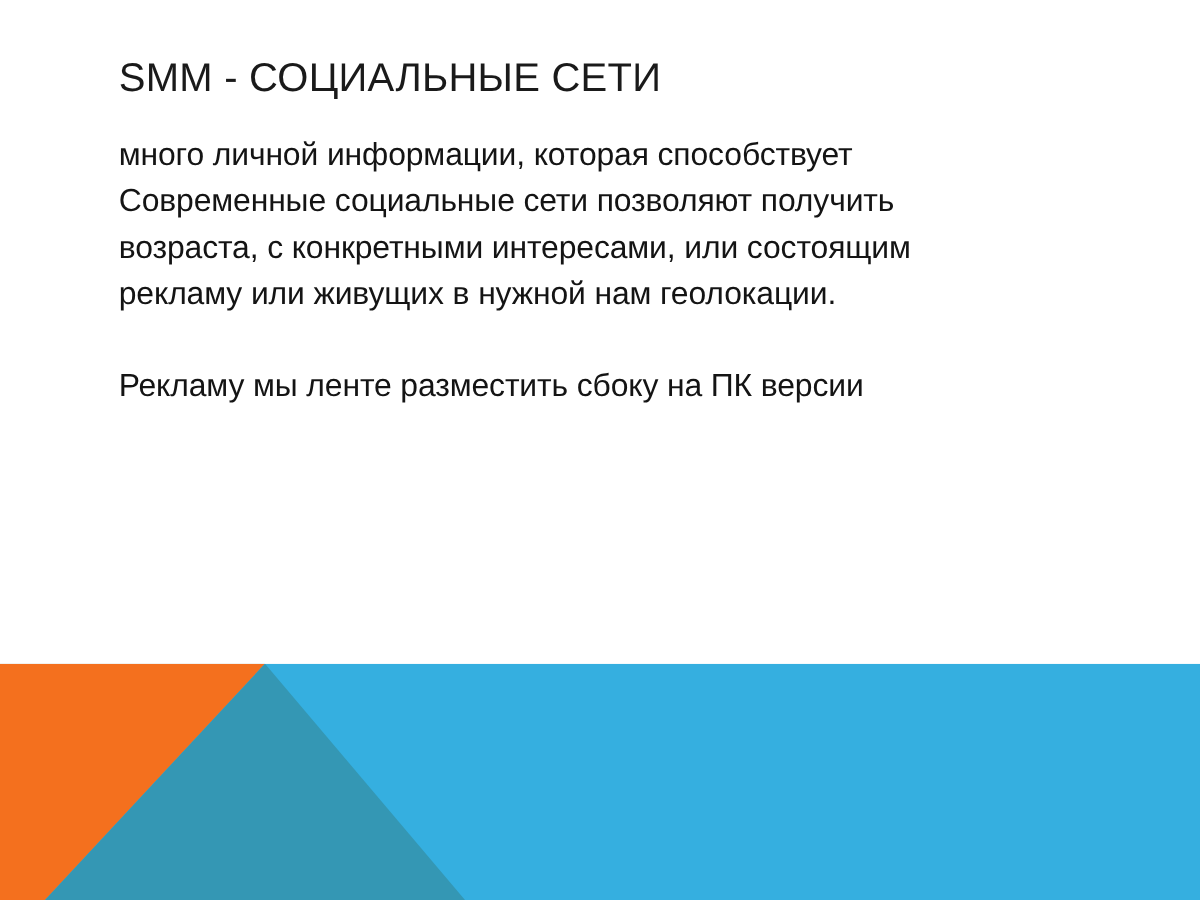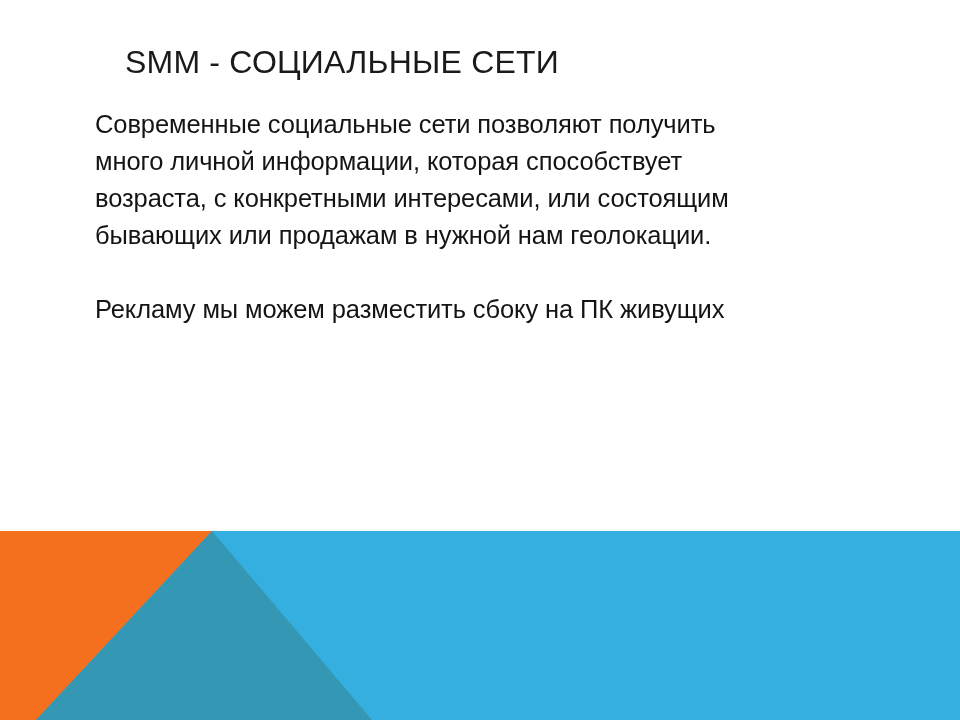--- a/index.html
+++ b/index.html
@@ -30,21 +30,20 @@
     position: absolute;
     left: 95px;
     top: 42px;
     width: 800px;
     font-size: 32px;
     line-height: 40px;
     font-weight: 400;
     color: #1a1a1a;
     letter-spacing: 0.2px;
     white-space: nowrap;
-    margin-left: 30px;
   }
 
   
   #body-copy {
     position: absolute;
     left: 95px;
     top: 106px;
     width: 800px;
     font-size: 25.5px;
     line-height: 37px;
@@ -79,30 +78,30 @@
 </head>
 <body>
 
 <div id="slide">
 
   <div id="slide-title">SMM - СОЦИАЛЬНЫЕ СЕТИ</div>
 
   <div id="body-copy">
 
     <div class="para">
+      <span class="line">много личной информации, которая способствует</span>
       <span class="line">Современные социальные сети позволяют получить</span>
-      <span class="line">много личной информации, которая способствует</span>
       <span class="line">возраста, с конкретными интересами, или состоящим</span>
-      <span class="line">бывающих или продажам в нужной нам геолокации.</span>
+      <span class="line">рекламу или живущих в нужной нам геолокации.</span>
     </div>
 
     <div class="para-gap"></div>
 
     <div class="para">
-      <span class="line">Рекламу мы можем разместить сбоку на ПК живущих</span>
+      <span class="line">Рекламу мы ленте разместить сбоку на ПК версии</span>
     </div>
 
   </div>
 
   <div id="footer-band">
     <svg viewBox="0 0 960 189" preserveAspectRatio="none">
 
       <rect id="deco-blue" x="0" y="0" width="960" height="189" fill="#35AFE0"></rect>
 
       <polygon id="deco-orange" points="0,0 212,0 36,189 0,189" fill="#F4701E"></polygon>

